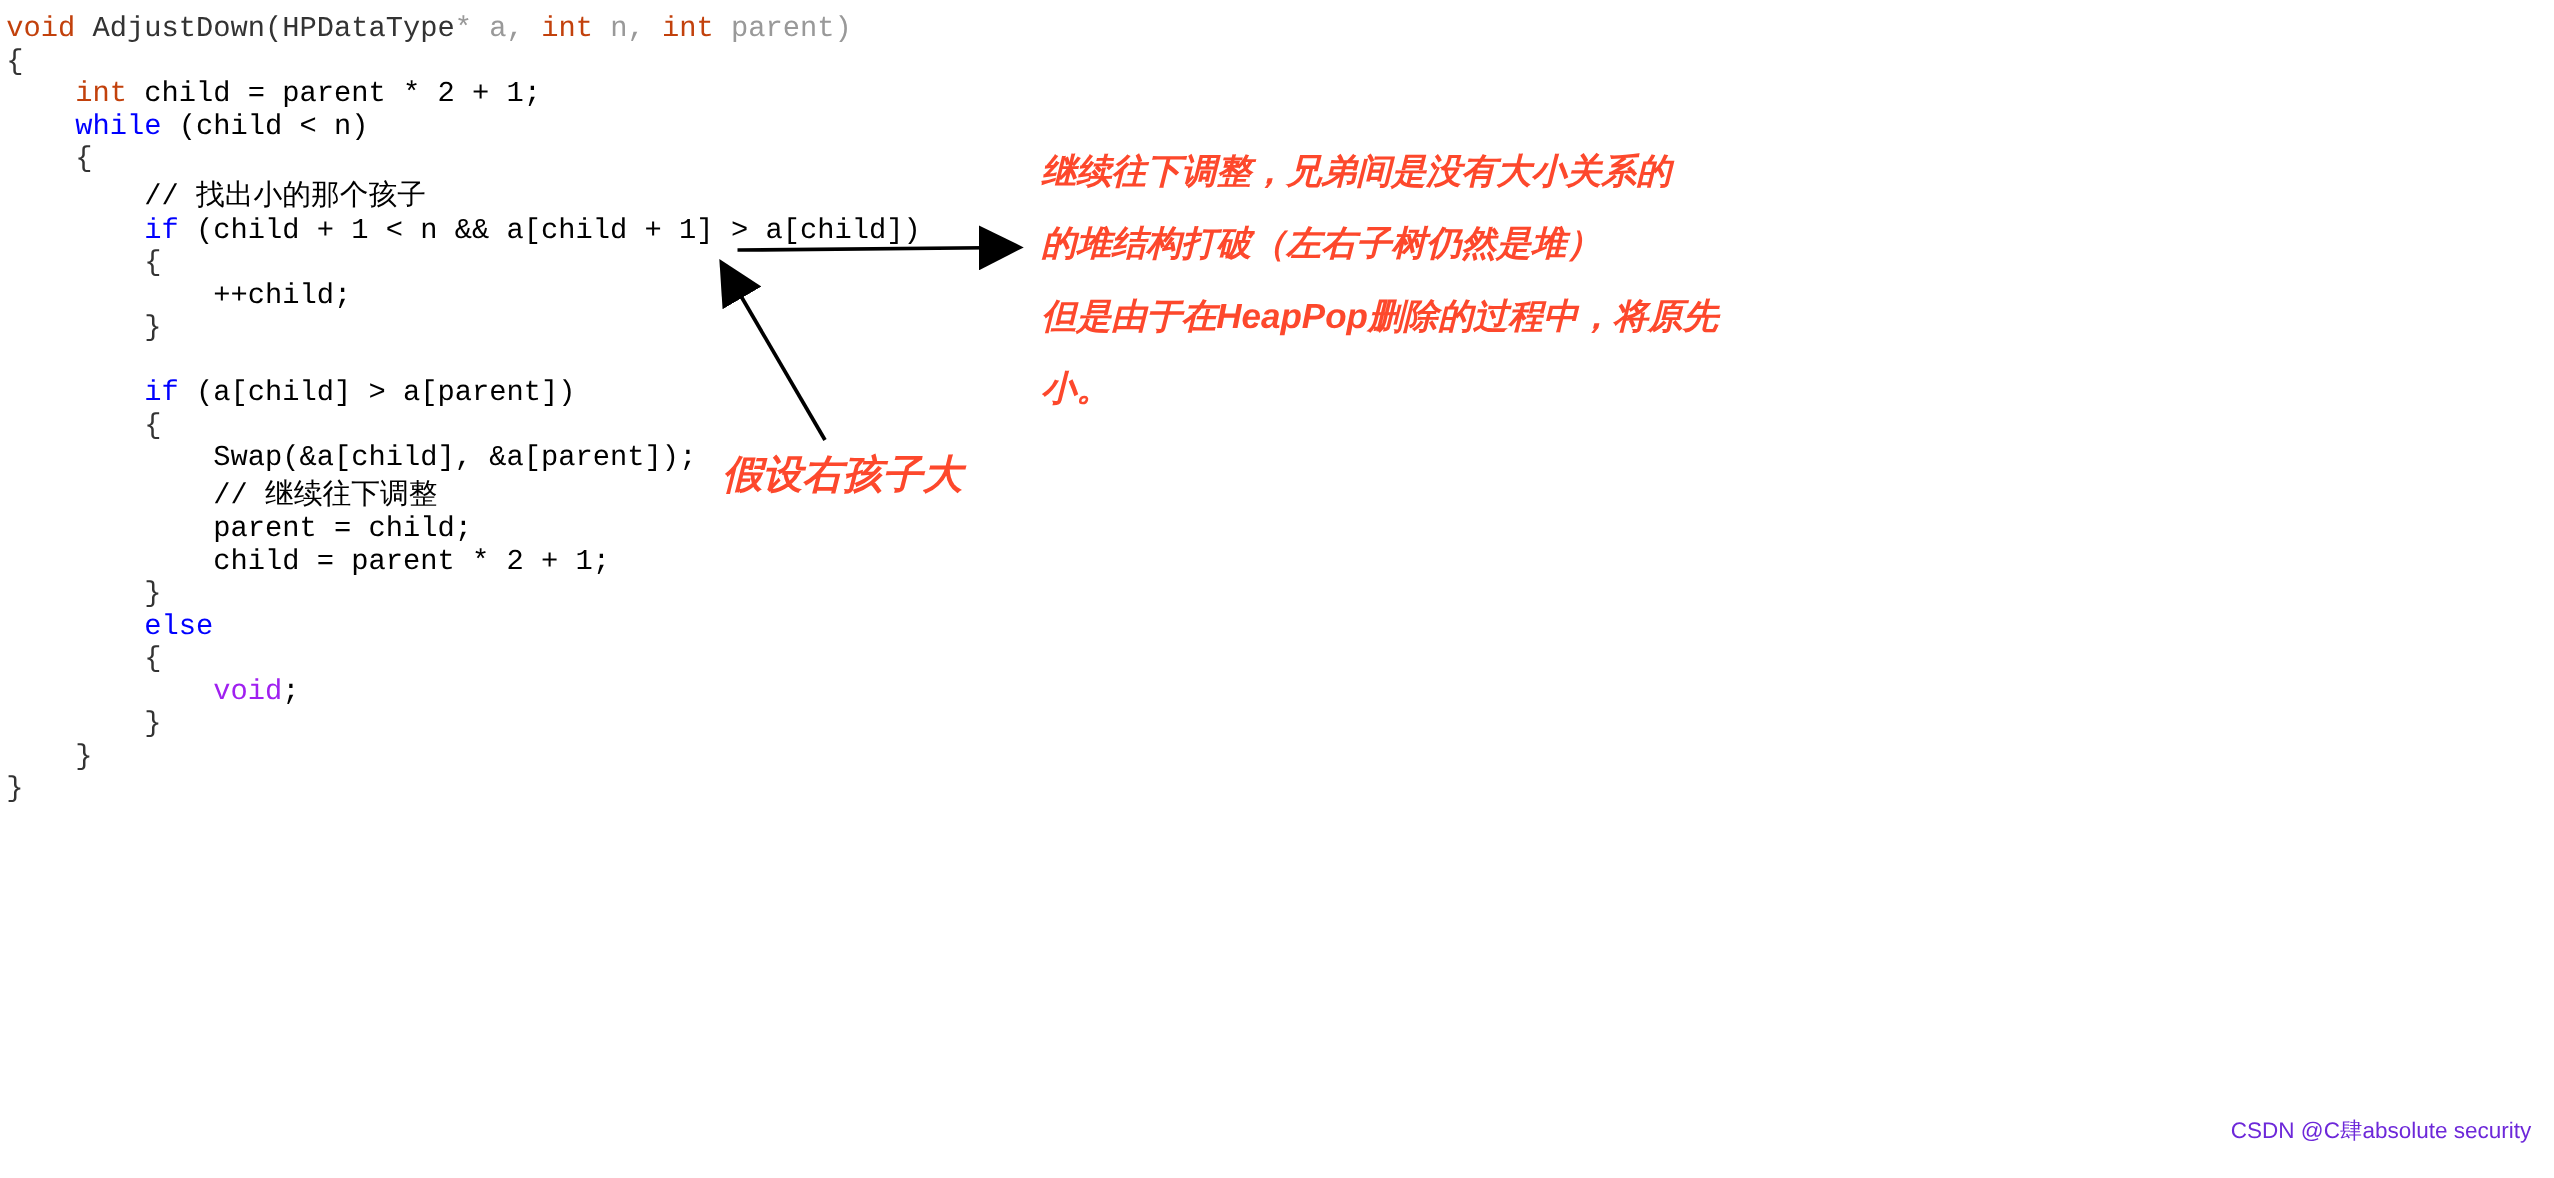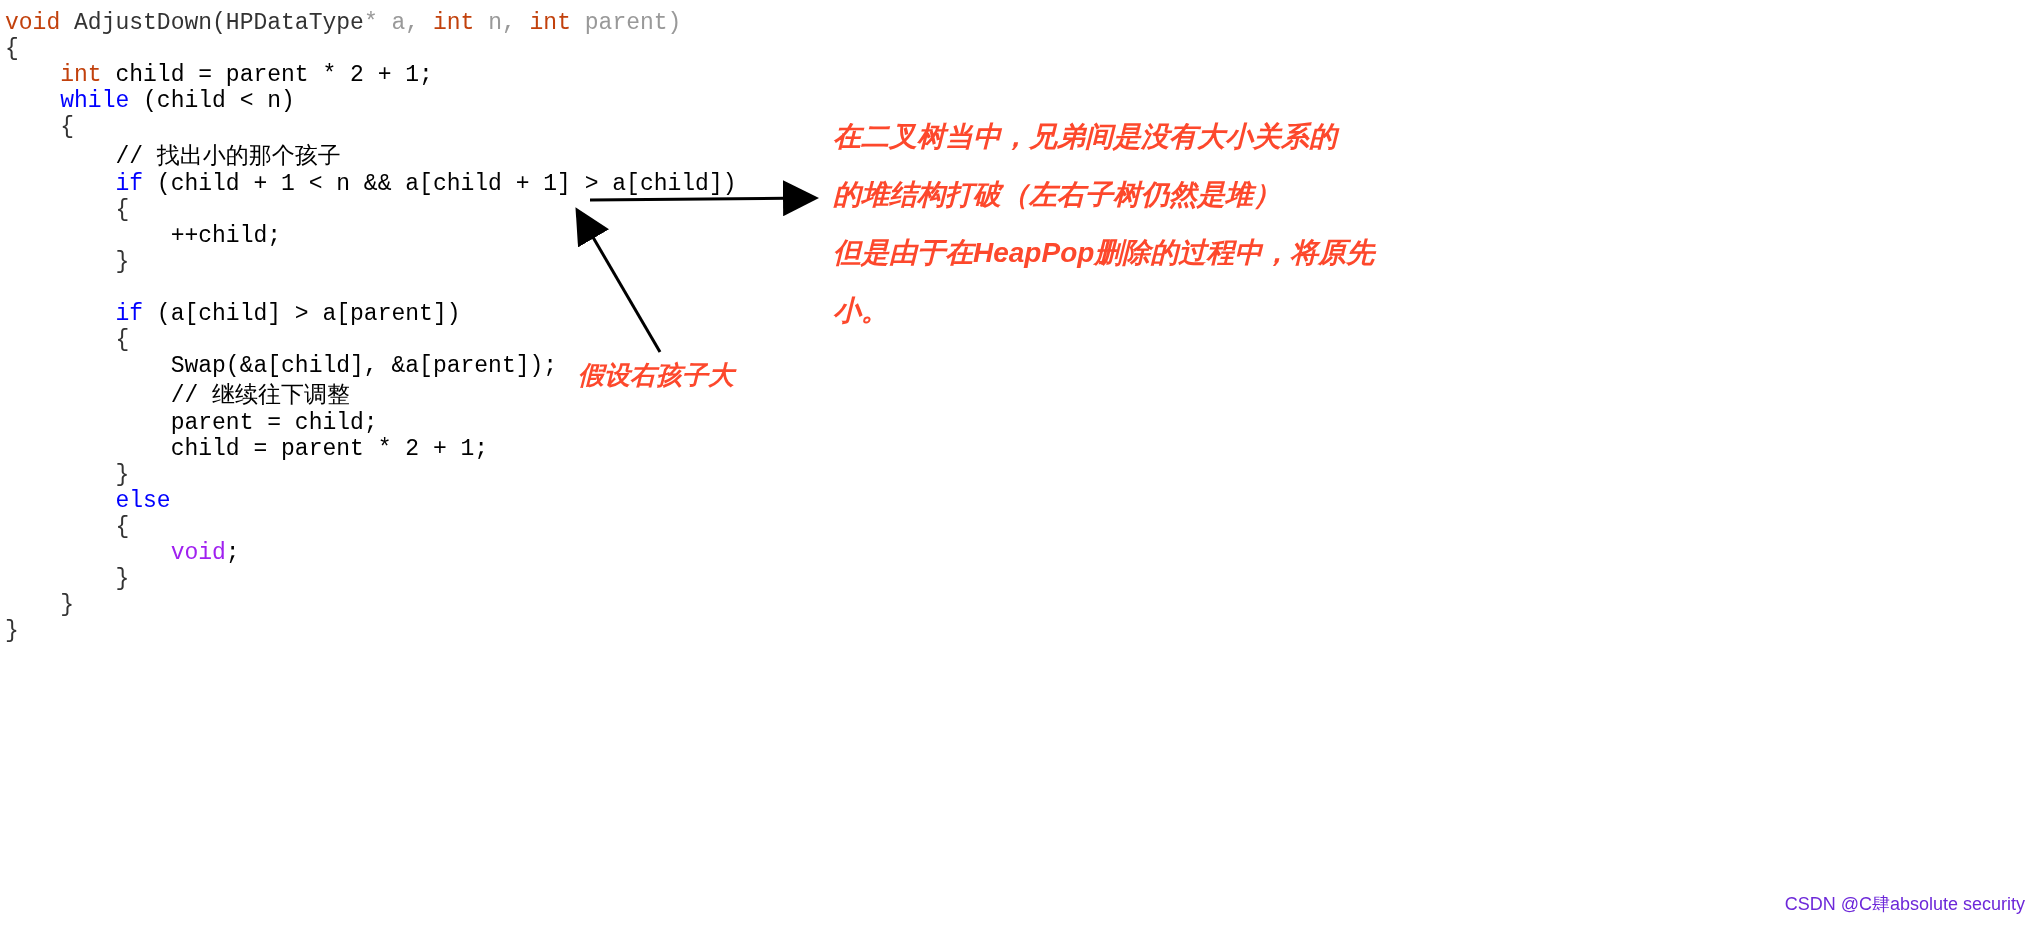--- a/index.html
+++ b/index.html
@@ -37,21 +37,21 @@
     font-size: 28px;
     line-height: 58px;
     width: 720px;
   }
   .annot-small {
     position: absolute;
     color: #fd482c;
     font-family: "Microsoft YaHei","SimHei", sans-serif;
     font-weight: 700;
     font-style: italic;
-    font-size: 26px;
+    font-size: 32px;
   }
   .watermark {
     position: absolute;
     right: 8px;
     bottom: 6px;
     color: #6d28d9;
     font-family: Arial, sans-serif;
     font-size: 18px;
     margin-left: 21px;
   }
@@ -85,21 +85,21 @@
             <span class="var">child = parent * 2 + 1;</span>
         <span class="paren">}</span>
         <span class="kw-flow">else</span>
         <span class="paren">{</span>
             <span class="kw-break">void</span><span class="var">;</span>
         <span class="paren">}</span>
     <span class="paren">}</span>
 <span class="paren">}</span></code></div>
 
 <div class="annot" style="top:108px; left:833px;">
-  <div>在二叉树当中，兄弟间是没有大小关系的</div>
+  <div>继续往下调整，兄弟间是没有大小关系的</div>
   <div>的堆结构打破（左右子树仍然是堆）</div>
   <div>但是由于在HeapPop删除的过程中，将原先</div>
   <div>小。</div>
 </div>
 
 <div class="annot-small" style="top:358px; left:578px;">假设右孩子大</div>
 
 <svg class="arrows" width="2043" height="942">
   <defs>
     <marker id="ah" markerWidth="12" markerHeight="12" refX="9" refY="6" orient="auto">

